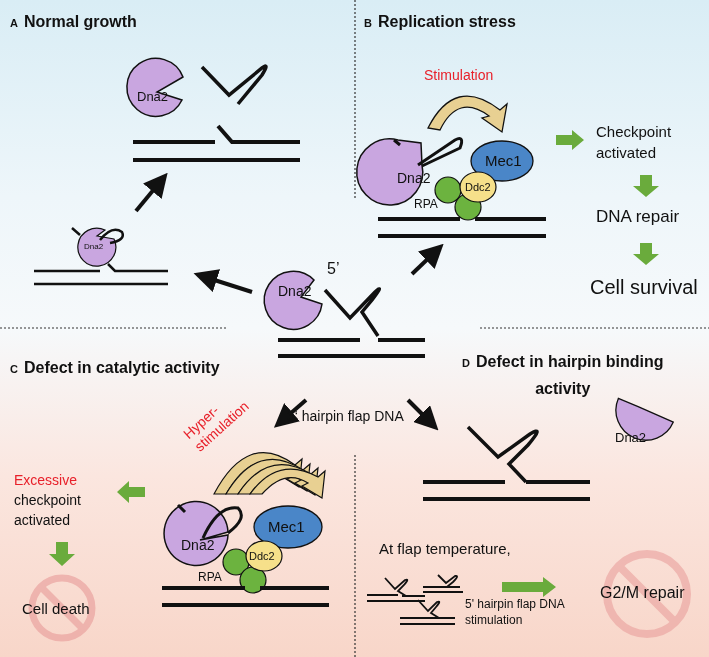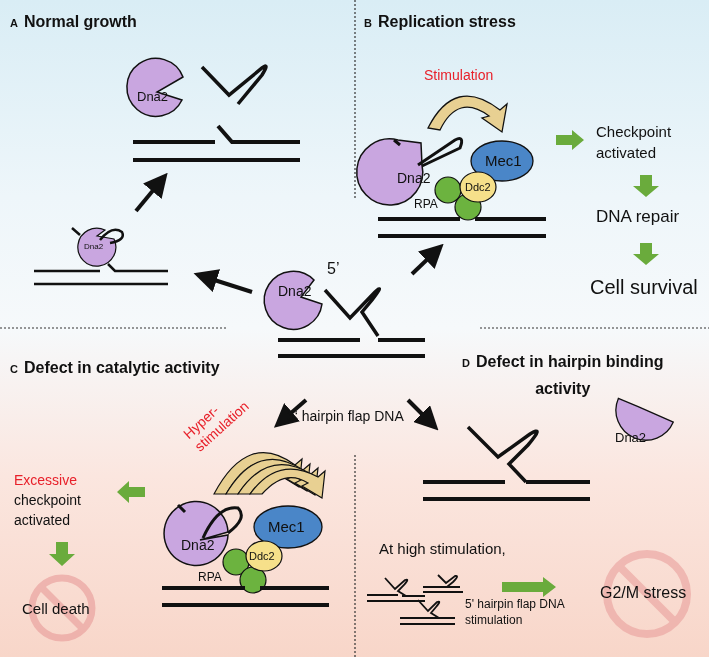--- a/index.html
+++ b/index.html
@@ -128,15 +128,15 @@
 <div class="txt red" style="left:180px;top:430px;font-size:14px;line-height:17px;transform:rotate(-42deg);transform-origin:left top;"><span>Hyper-</span><br><span>stimulation</span></div>
 <div class="txt c" style="left:14px;top:470px;width:96px;font-size:14px;line-height:20px;"><span class="red">Excessive</span><br><span>checkpoint</span><br><span>activated</span></div>
 <div class="txt" style="left:22px;top:600px;font-size:15px;">Cell death</div>
 <div class="txt" style="left:181px;top:537px;font-size:14px;">Dna2</div>
 <div class="txt" style="left:268px;top:518px;font-size:15px;">Mec1</div>
 <div class="txt" style="left:249px;top:550px;font-size:11px;">Ddc2</div>
 <div class="txt" style="left:198px;top:570px;font-size:12px;">RPA</div>
 
 <div class="txt hdr" style="left:462px;top:349px;line-height:26px;"><span class="lt">D</span><span>Defect in hairpin binding</span><br><span>activity</span></div>
 <div class="txt" style="left:615px;top:430px;font-size:13px;">Dna2</div>
-<div class="txt" style="left:379px;top:540px;font-size:15px;">At high stimulation,</div>
+<div class="txt" style="left:379px;top:540px;font-size:15px;">At flap temperature,</div>
 <div class="txt c" style="left:465px;top:596px;width:126px;font-size:12px;line-height:16px;"><span>5' hairpin flap DNA</span><br><span>stimulation</span></div>
-<div class="txt" style="left:600px;top:584px;font-size:16px;">G2/M stress</div>
+<div class="txt" style="left:600px;top:584px;font-size:16px;">G2/M repair</div>
 
 </body></html>

